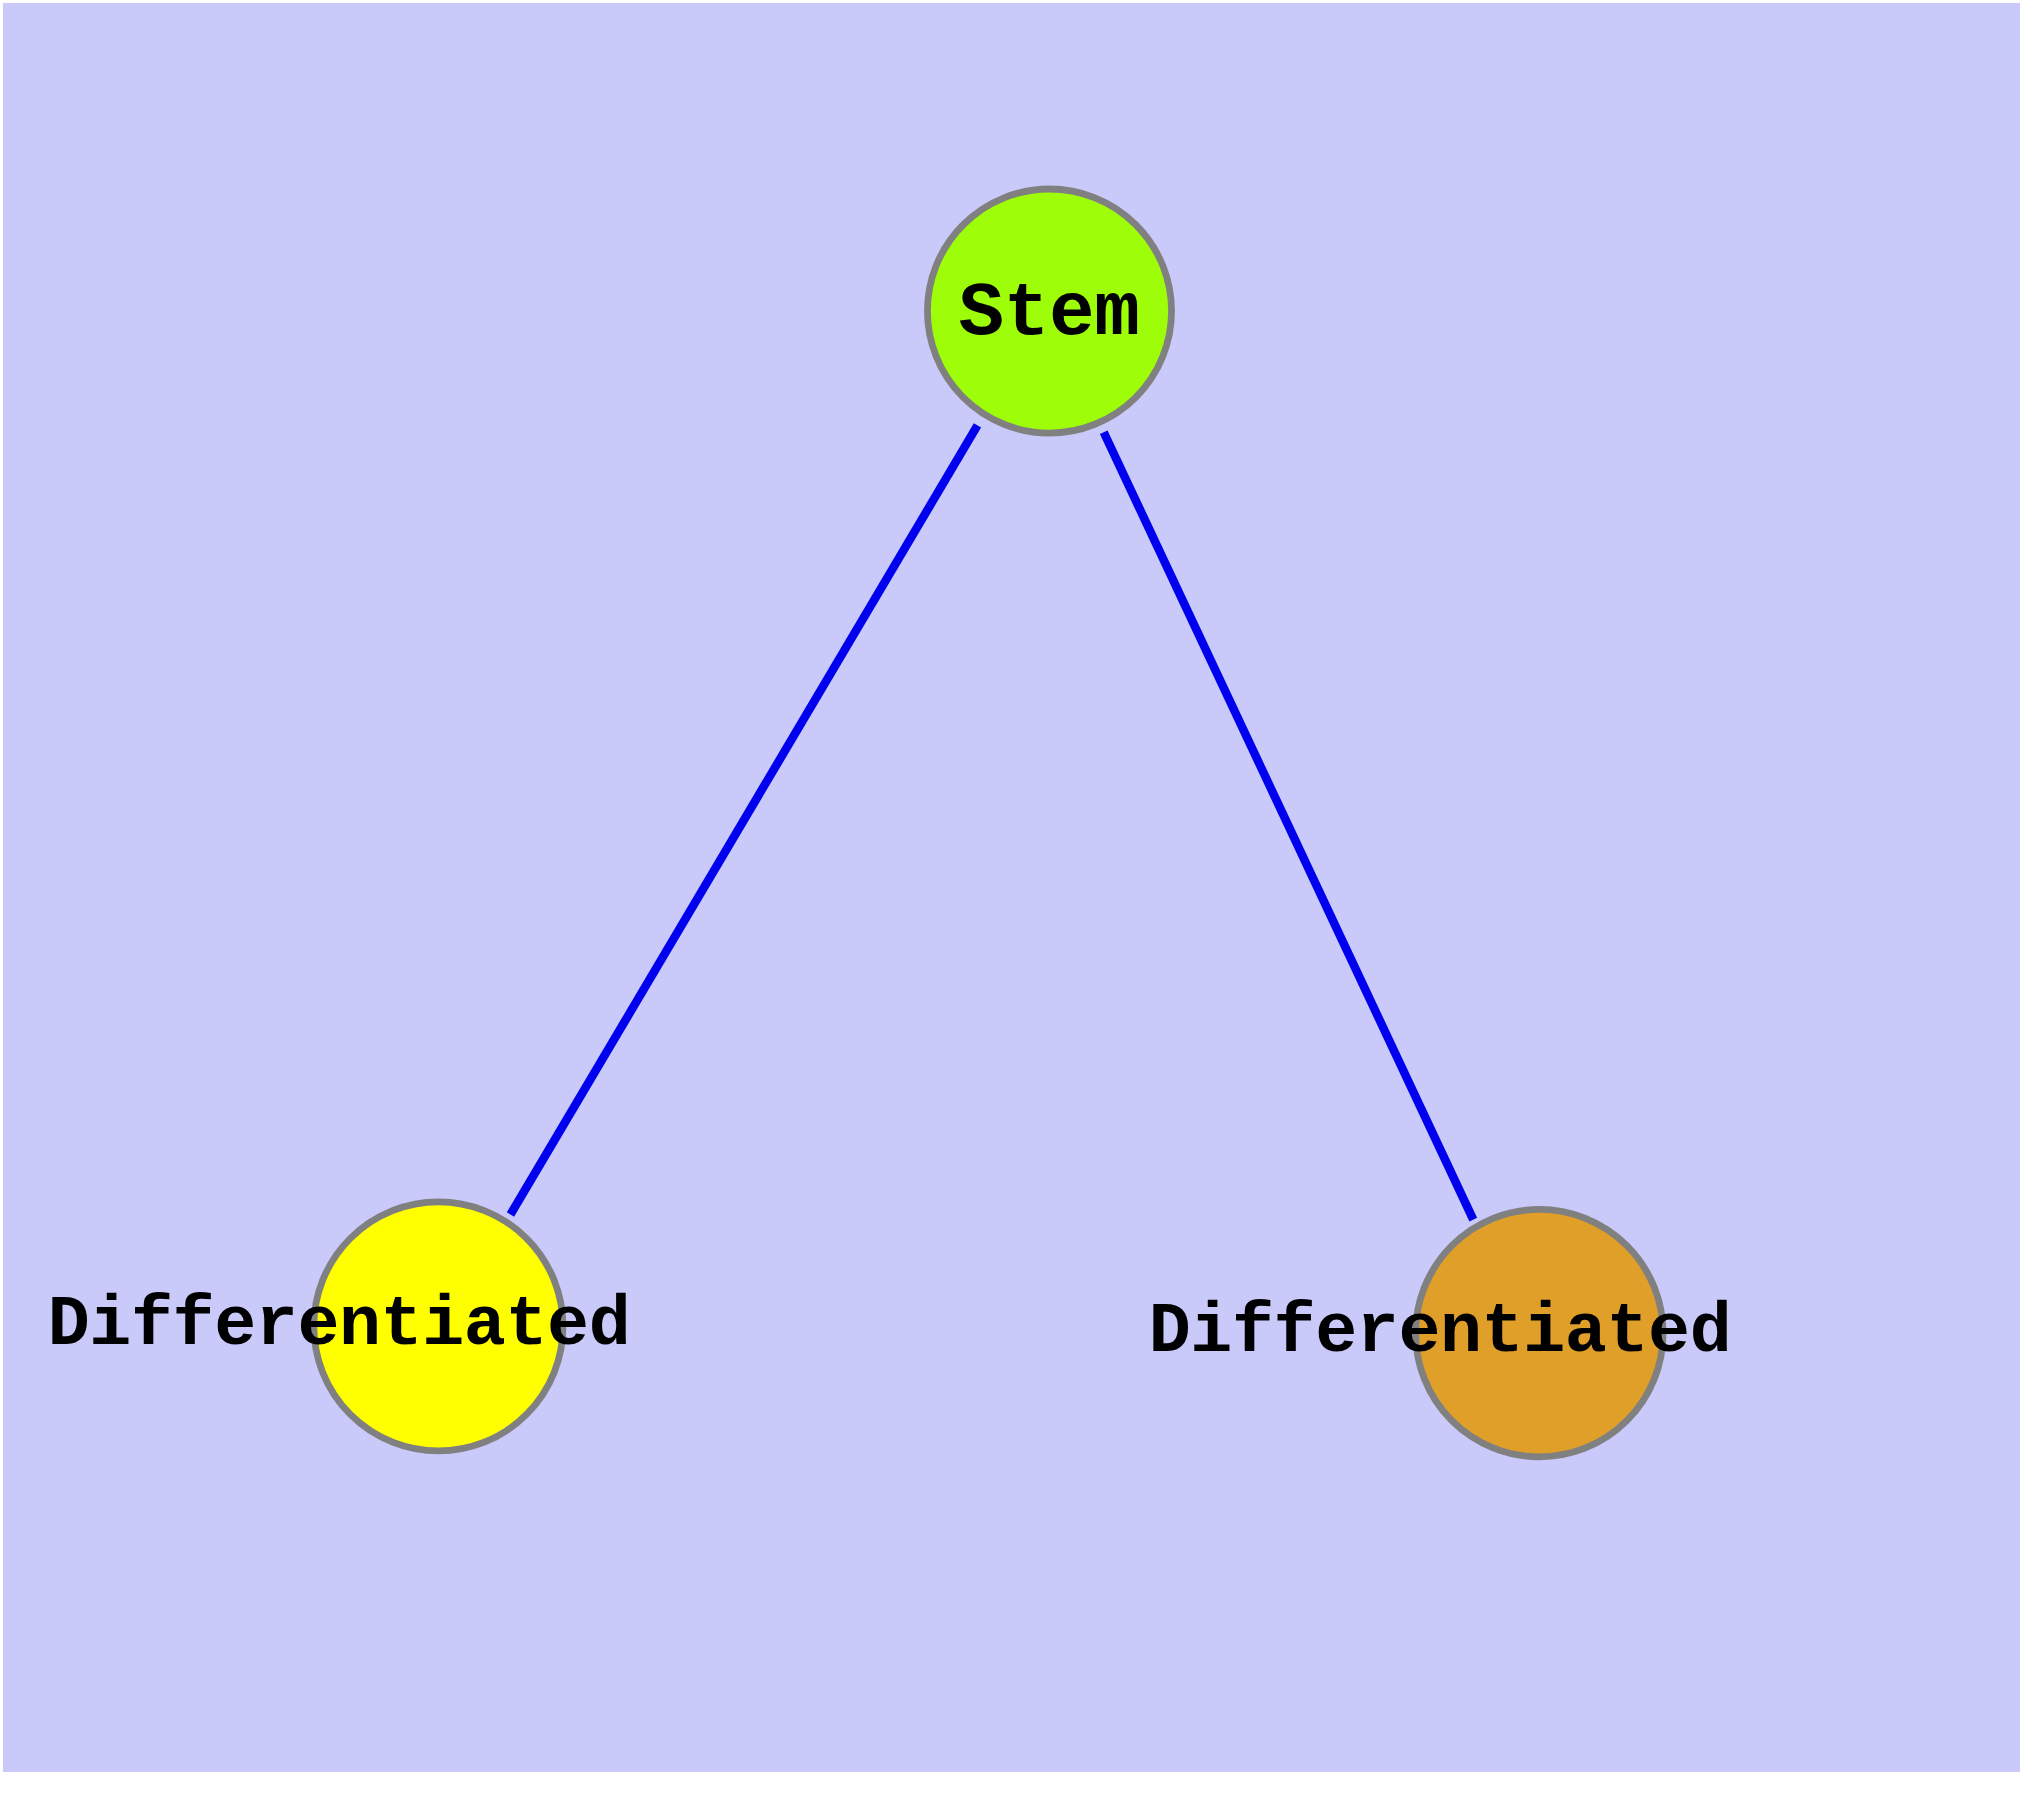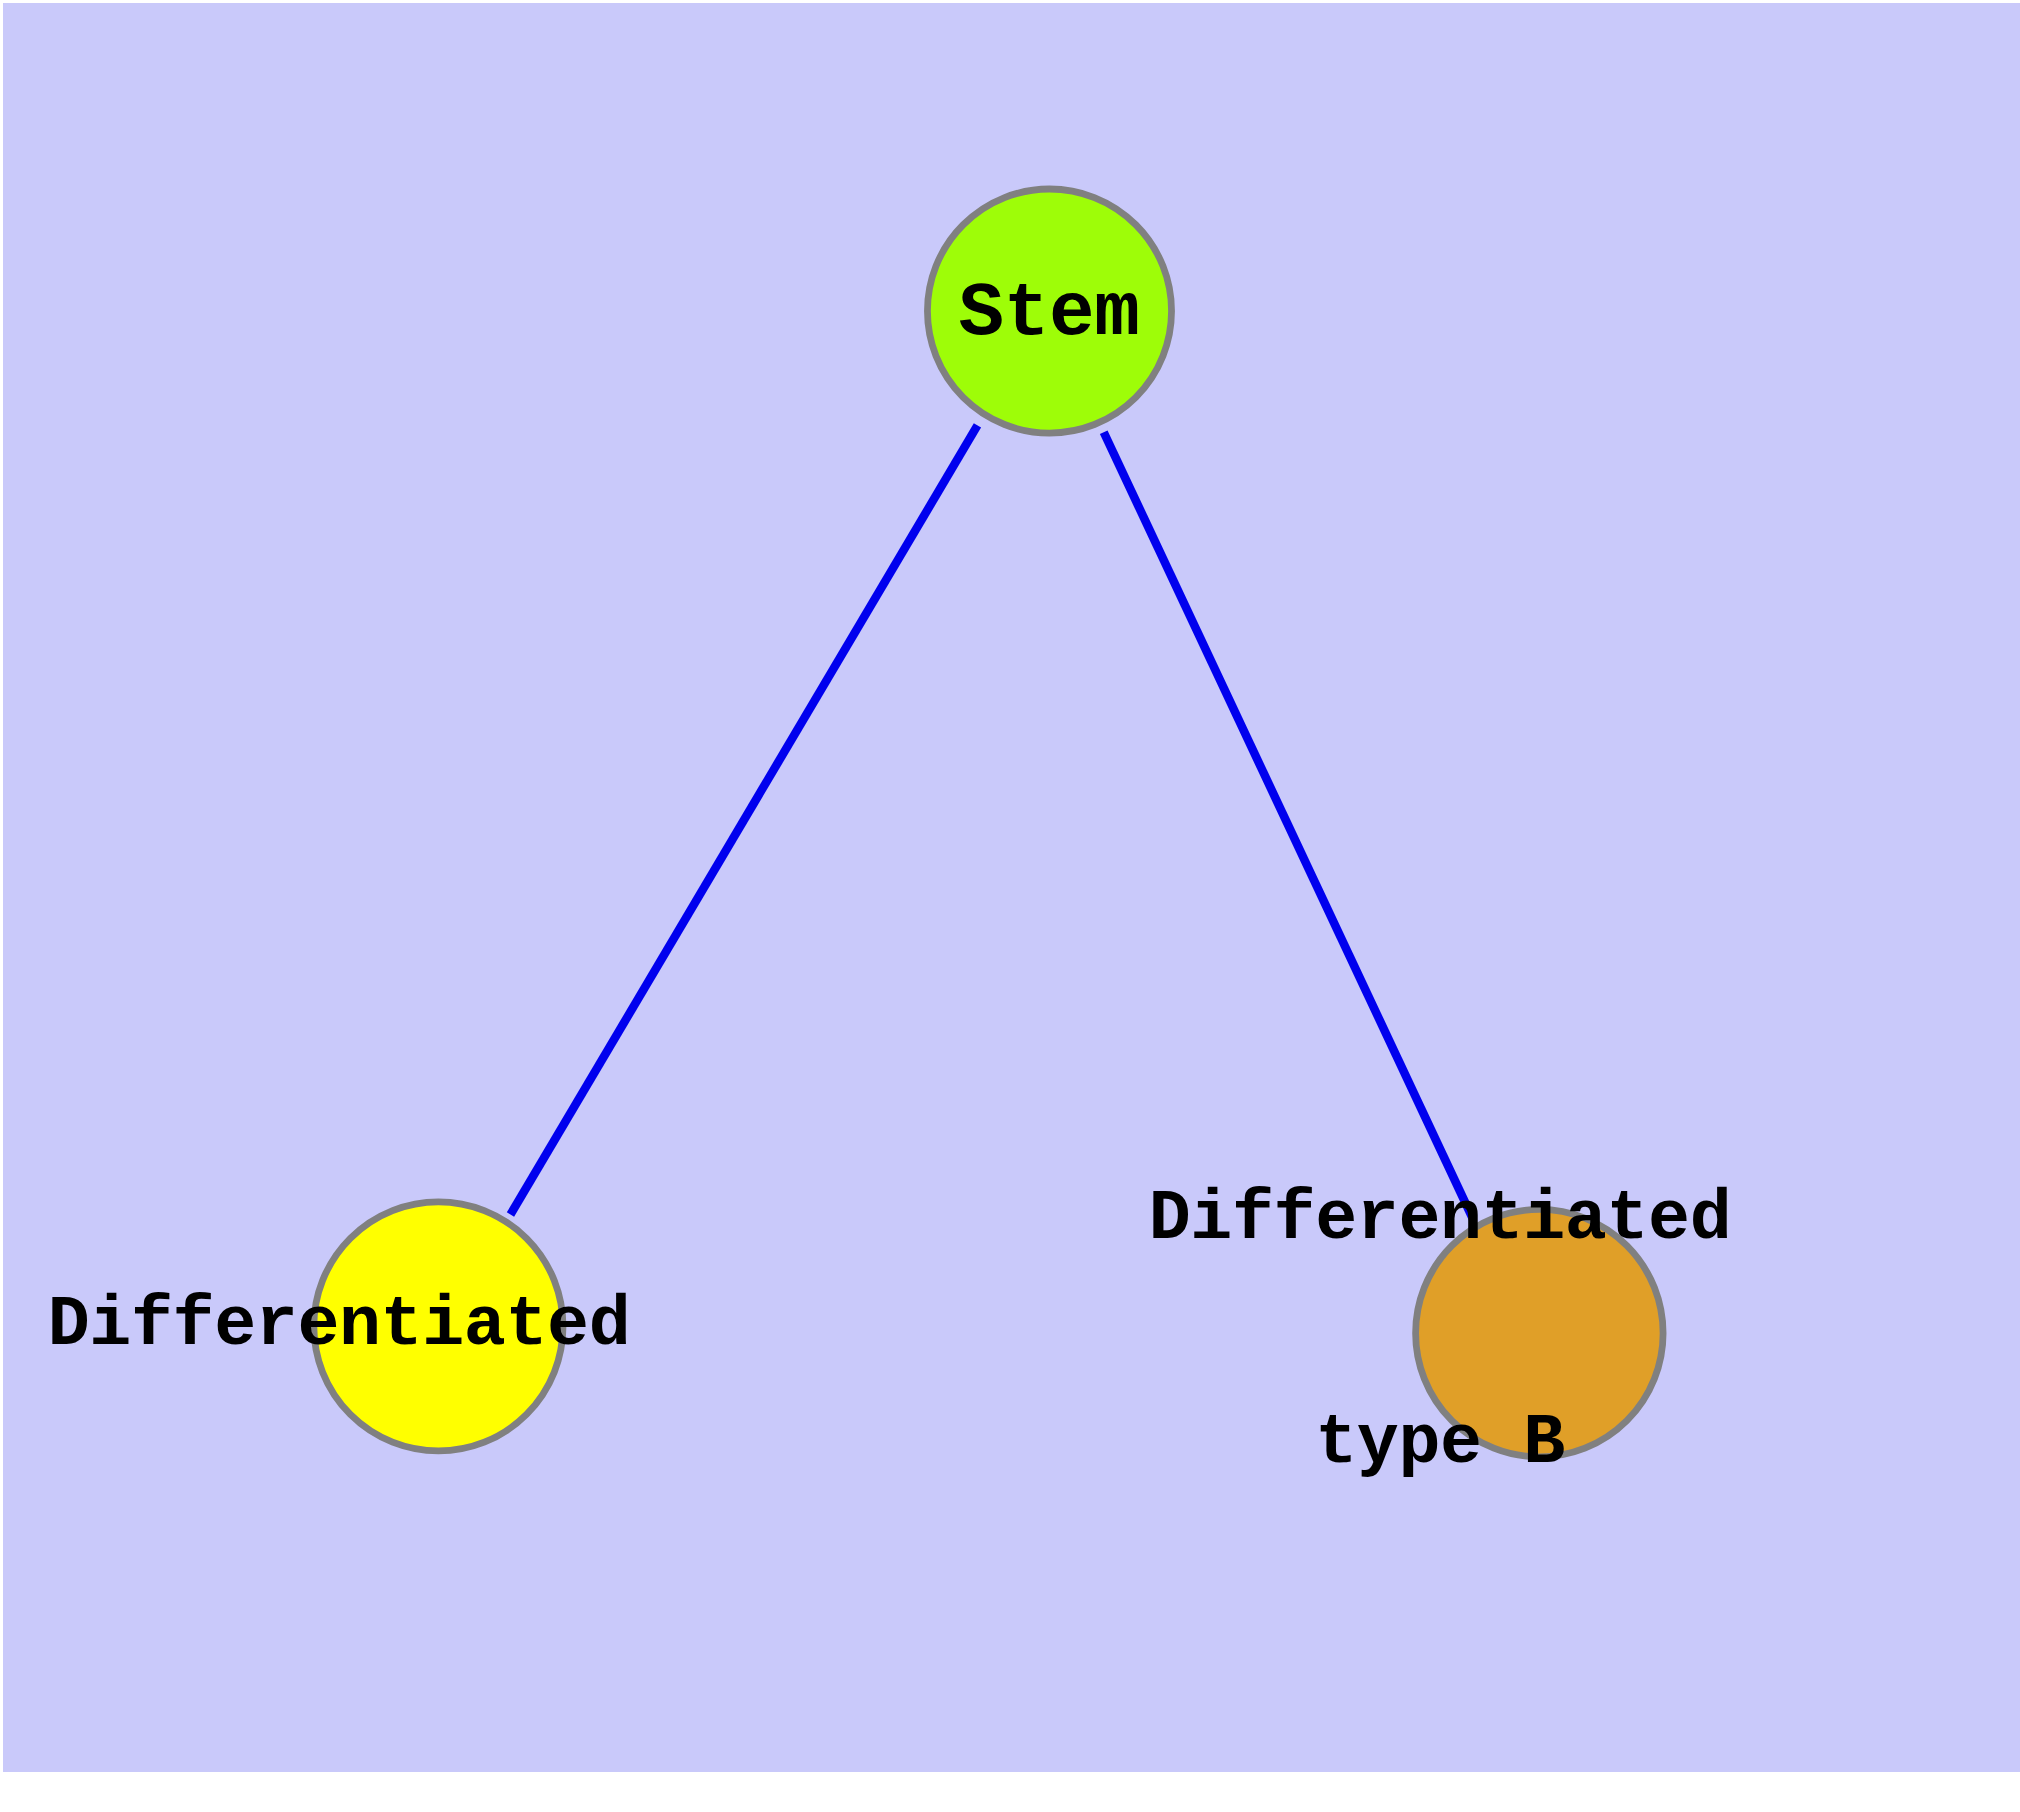--- a/index.html
+++ b/index.html
@@ -64,16 +64,15 @@
   </svg>
 
   <div class="node-label label-stem" style="left:1049px; top:315px;">Stem</div>
 
   <div class="node-label" style="left:339px; top:1326px;">
     <div>Differentiated</div>
   </div>
 
   <div class="node-label" style="left:1440px; top:1333px;">
     <div>Differentiated</div>
-    <div>type B</div>
   </div>
 </div>
 
 
 </body></html>

